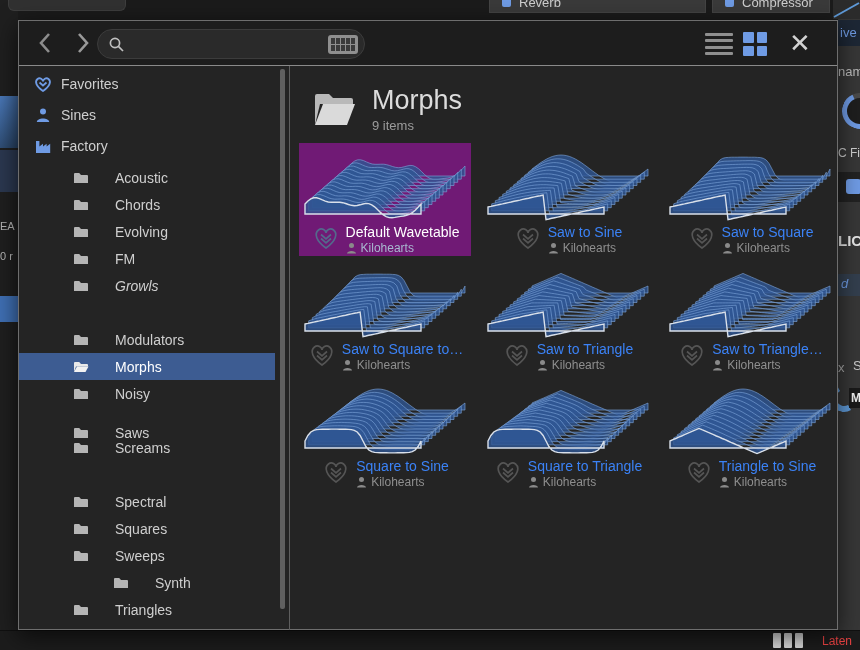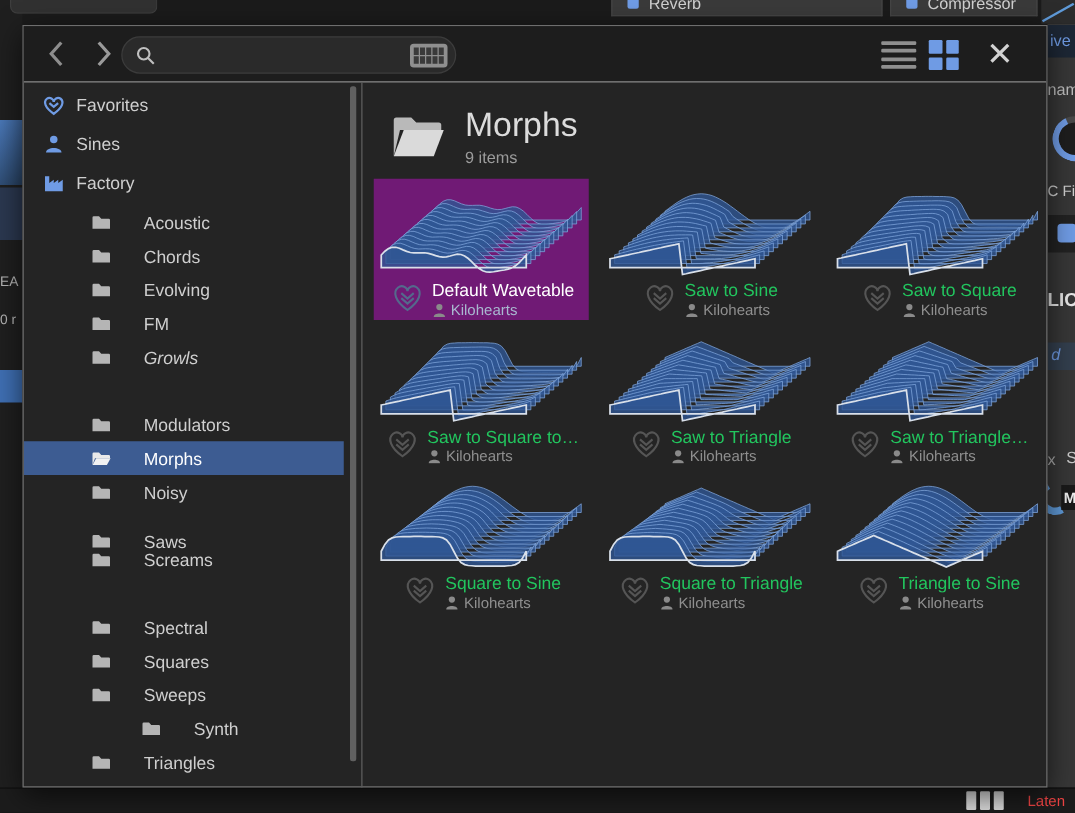--- a/index.html
+++ b/index.html
@@ -66,21 +66,21 @@
   #main{left:271px;top:46px;width:549px;height:563px;}
   #main-header{left:22px;top:18px;display:flex;align-items:center;gap:14px;}
   #main-title{font-size:27px;color:#dcdcdc;}
   #main-subtitle{font-size:13px;color:#9c9c9c;margin-top:2px;}
 
   .tile{position:absolute;width:172px;height:113px;cursor:pointer;}
   .tile.selected{background:#701a75;}
   .tile .wt{display:block;margin:2px auto 0;}
   .tile-info{display:flex;align-items:center;justify-content:center;margin-top:-4px;}
   .tile-info .txt{min-width:0;}
-  .tile-name{font-size:14px;color:#22c55e;white-space:nowrap;overflow:hidden;text-overflow:ellipsis;max-width:128px;}
+  .tile-name{font-size:14px;color:#3b82f6;white-space:nowrap;overflow:hidden;text-overflow:ellipsis;max-width:128px;}
   .tile.selected .tile-name{color:#fff;}
   .tile-author{display:flex;align-items:center;gap:4px;font-size:12px;color:#8f8f8f;margin-top:1px;}
   .tile.selected .tile-author{color:#a9b8d0;}
   .tile-heart{flex:0 0 auto;margin-right:5px;}
 </style>
 </head>
 <body>
 
 <div id="stage">
 

